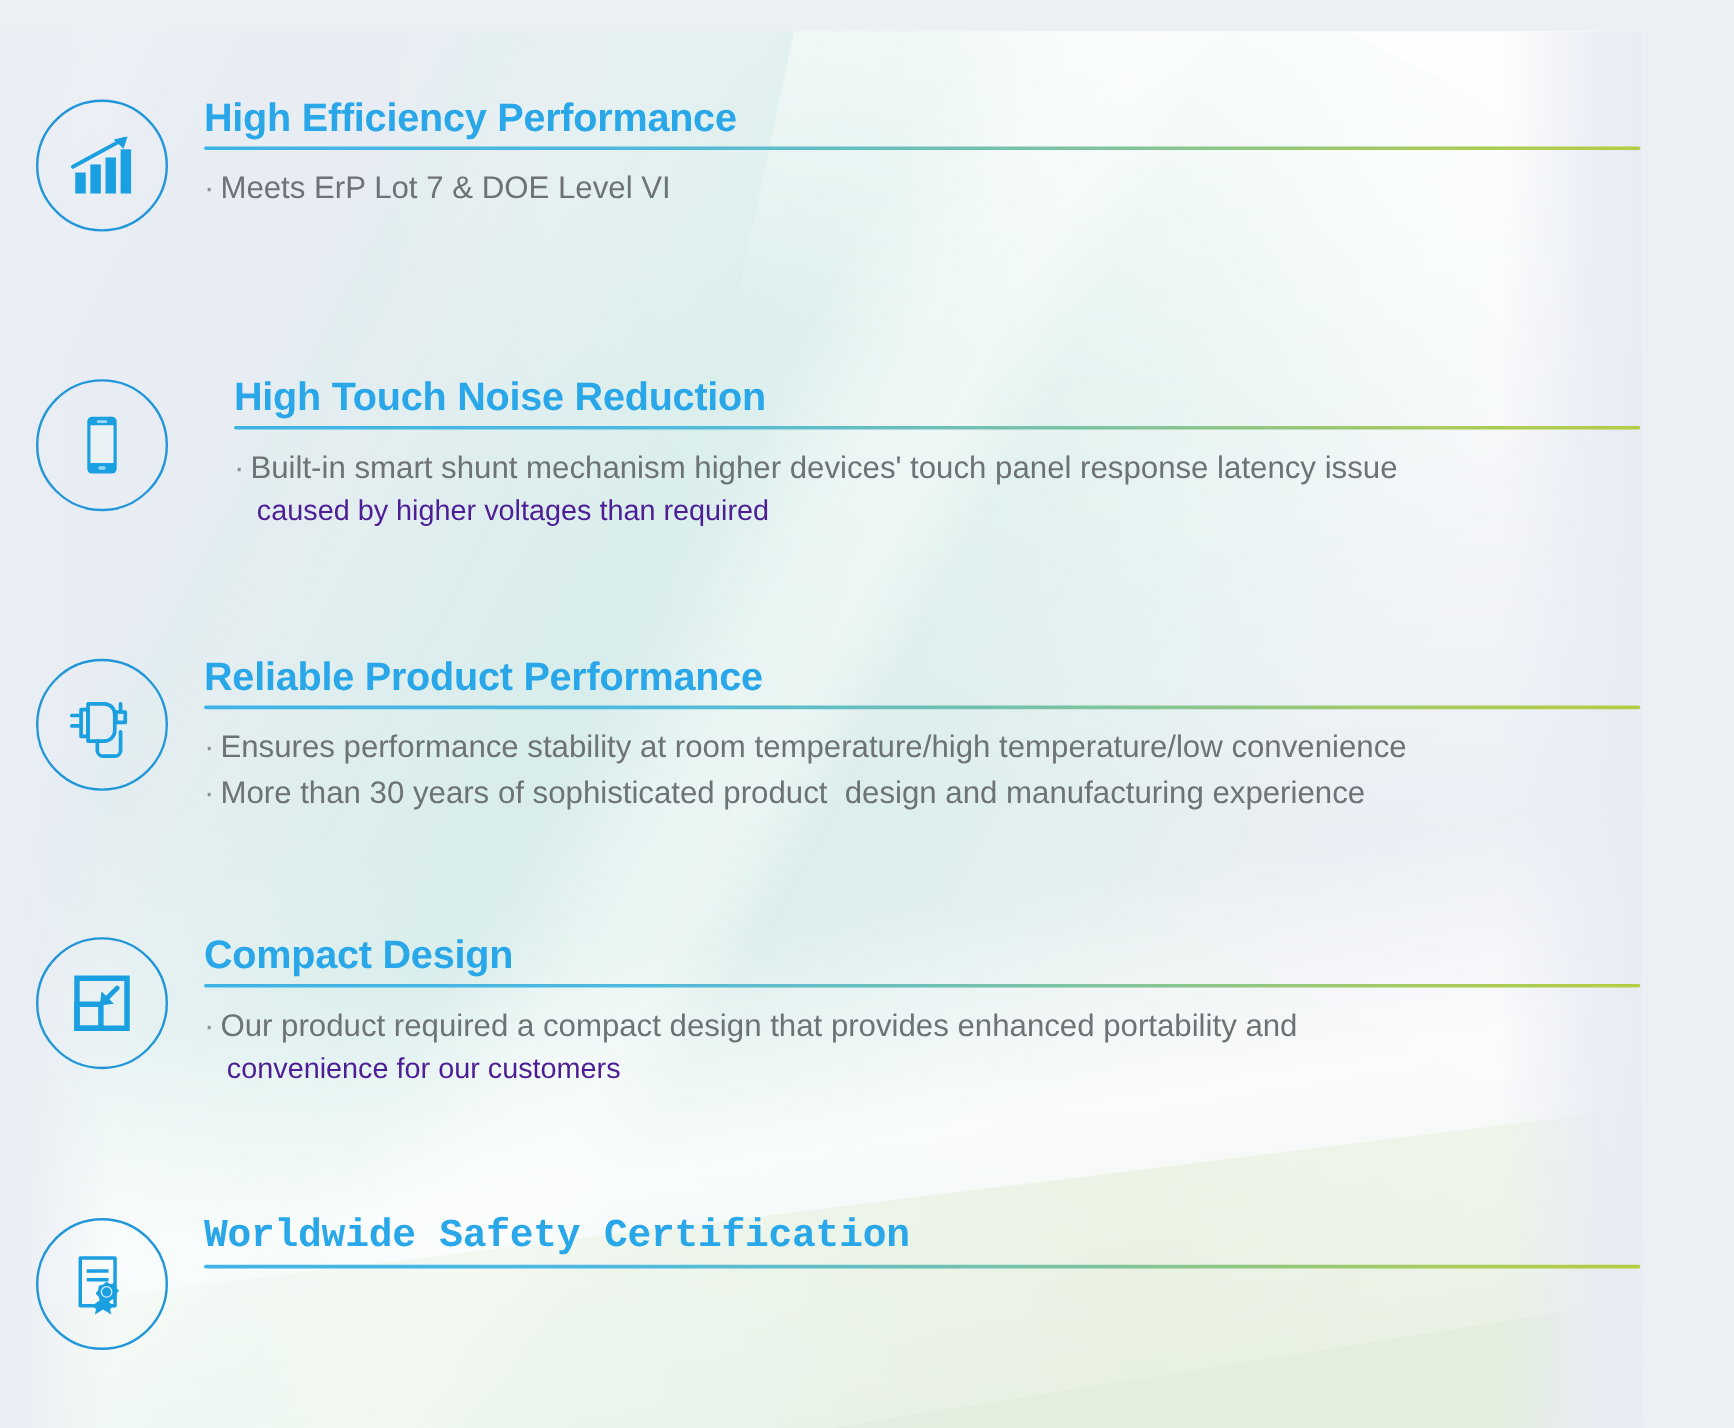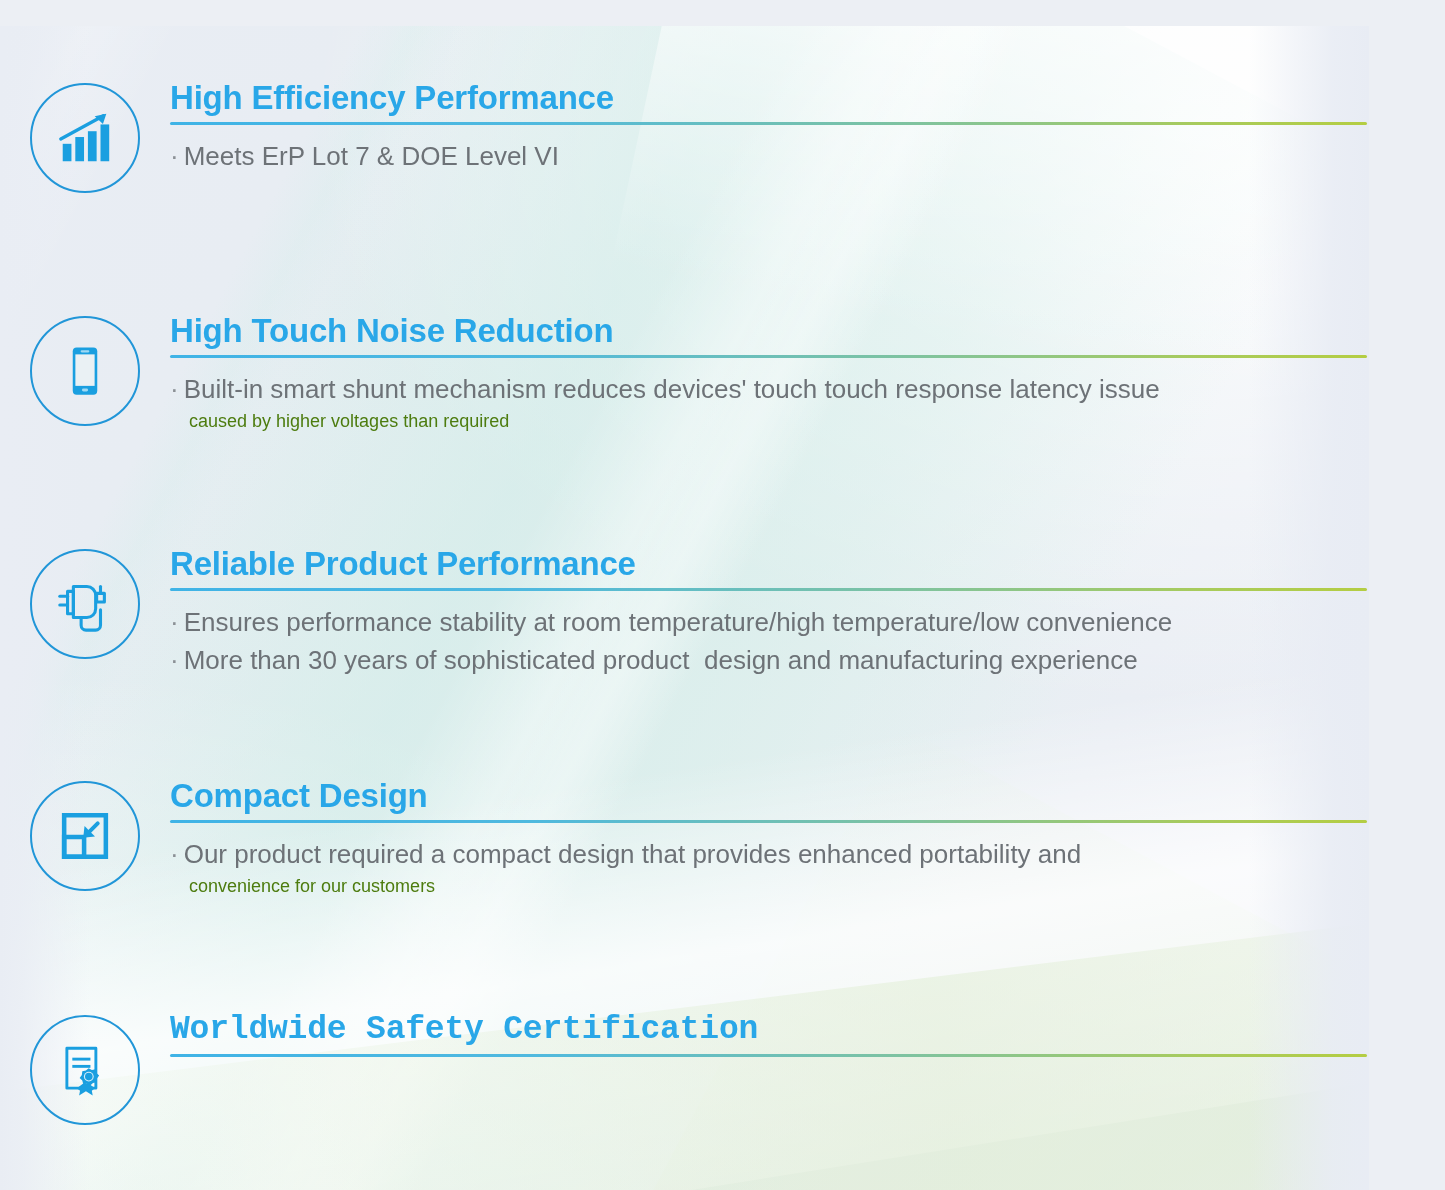--- a/index.html
+++ b/index.html
@@ -146,22 +146,22 @@
     color: #6d7277;
     font-size: 26px;
     line-height: 1.47;
     white-space: pre-wrap;
   }
   .f-line .bullet {
     color: #8b9095;
     padding-right: 5px;
   }
   .f-cont {
-    color: #4d7c0f;
-    font-size: 18px;
+    color: #4c1d95;
+    font-size: 24px;
     line-height: 1.47;
     padding-left: 19px;
     white-space: pre-wrap;
   }
 </style>
 </head>
 <body>
 
 <div id="page">
 
@@ -201,36 +201,36 @@
       </div>
       <div class="body-col">
         <div class="f-title">High Efficiency Performance</div>
         <div class="f-rule"></div>
         <div class="f-lines">
           <div class="f-line"><span class="bullet">·</span><span>Meets ErP Lot 7 &amp; DOE Level VI</span></div>
         </div>
       </div>
     </div>
 
-    <div class="feature" style="top:288px;">
+    <div class="feature" style="top:288px;gap:25px;">
       <div class="icon-wrap">
         <div class="icon-circle">
           <svg width="56" height="56" viewBox="0 0 64 64" aria-hidden="true">
             <rect x="18" y="5" width="28" height="54" rx="4.5" ry="4.5" fill="#1a9fe0"></rect>
             <rect x="21" y="13" width="22" height="36" fill="#eaf1f4"></rect>
             <rect x="27" y="8.2" width="10" height="2.6" rx="1.3" fill="#9ed9f3"></rect>
             <rect x="28.5" y="52" width="7" height="3.4" rx="1.7" fill="#9ed9f3"></rect>
           </svg>
         </div>
       </div>
       <div class="body-col">
         <div class="f-title">High Touch Noise Reduction</div>
         <div class="f-rule"></div>
         <div class="f-lines">
-          <div class="f-line"><span class="bullet">·</span><span>Built-in smart shunt mechanism reduces devices' touch touch response latency issue</span></div>
+          <div class="f-line"><span class="bullet">·</span><span>Built-in smart shunt mechanism higher devices' touch panel response latency issue</span></div>
           <div class="f-cont">caused by higher voltages than required</div>
         </div>
       </div>
     </div>
 
     <div class="feature" style="top:521px;">
       <div class="icon-wrap">
         <div class="icon-circle">
           <svg width="62" height="62" viewBox="0 0 64 64" aria-hidden="true">
             <g fill="none" stroke="#1a9fe0" stroke-width="3.2" stroke-linecap="round" stroke-linejoin="round">

